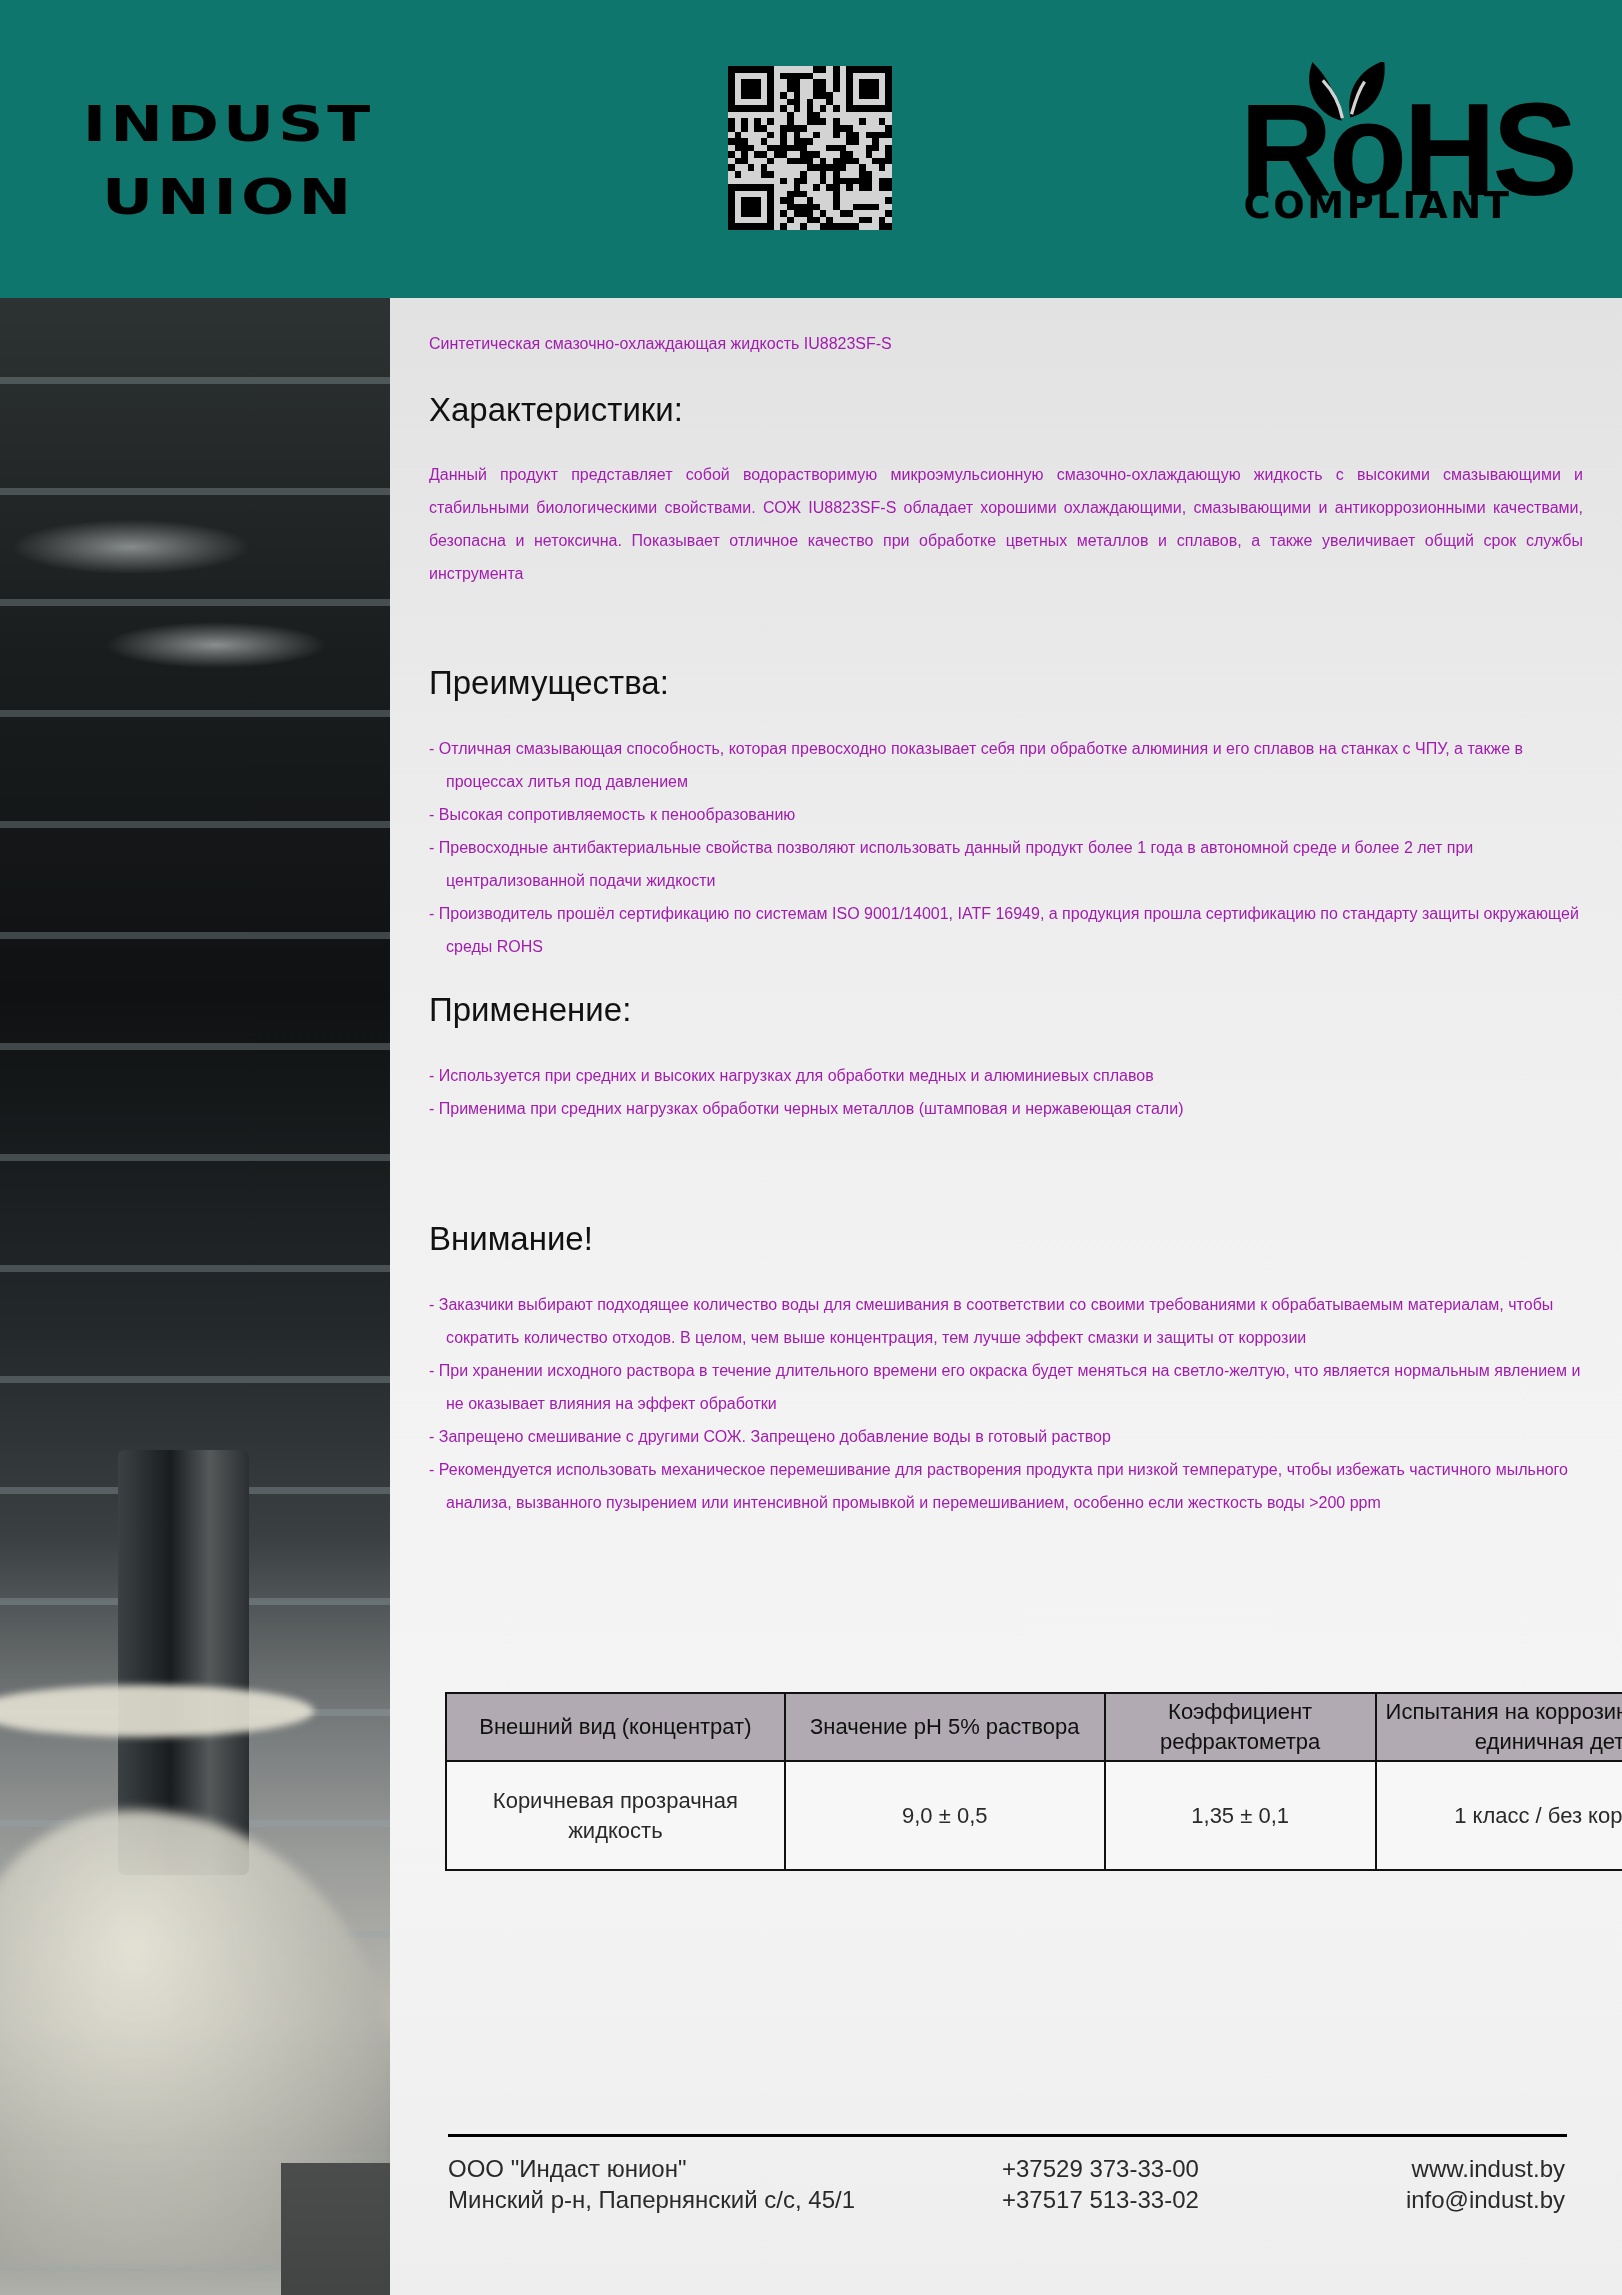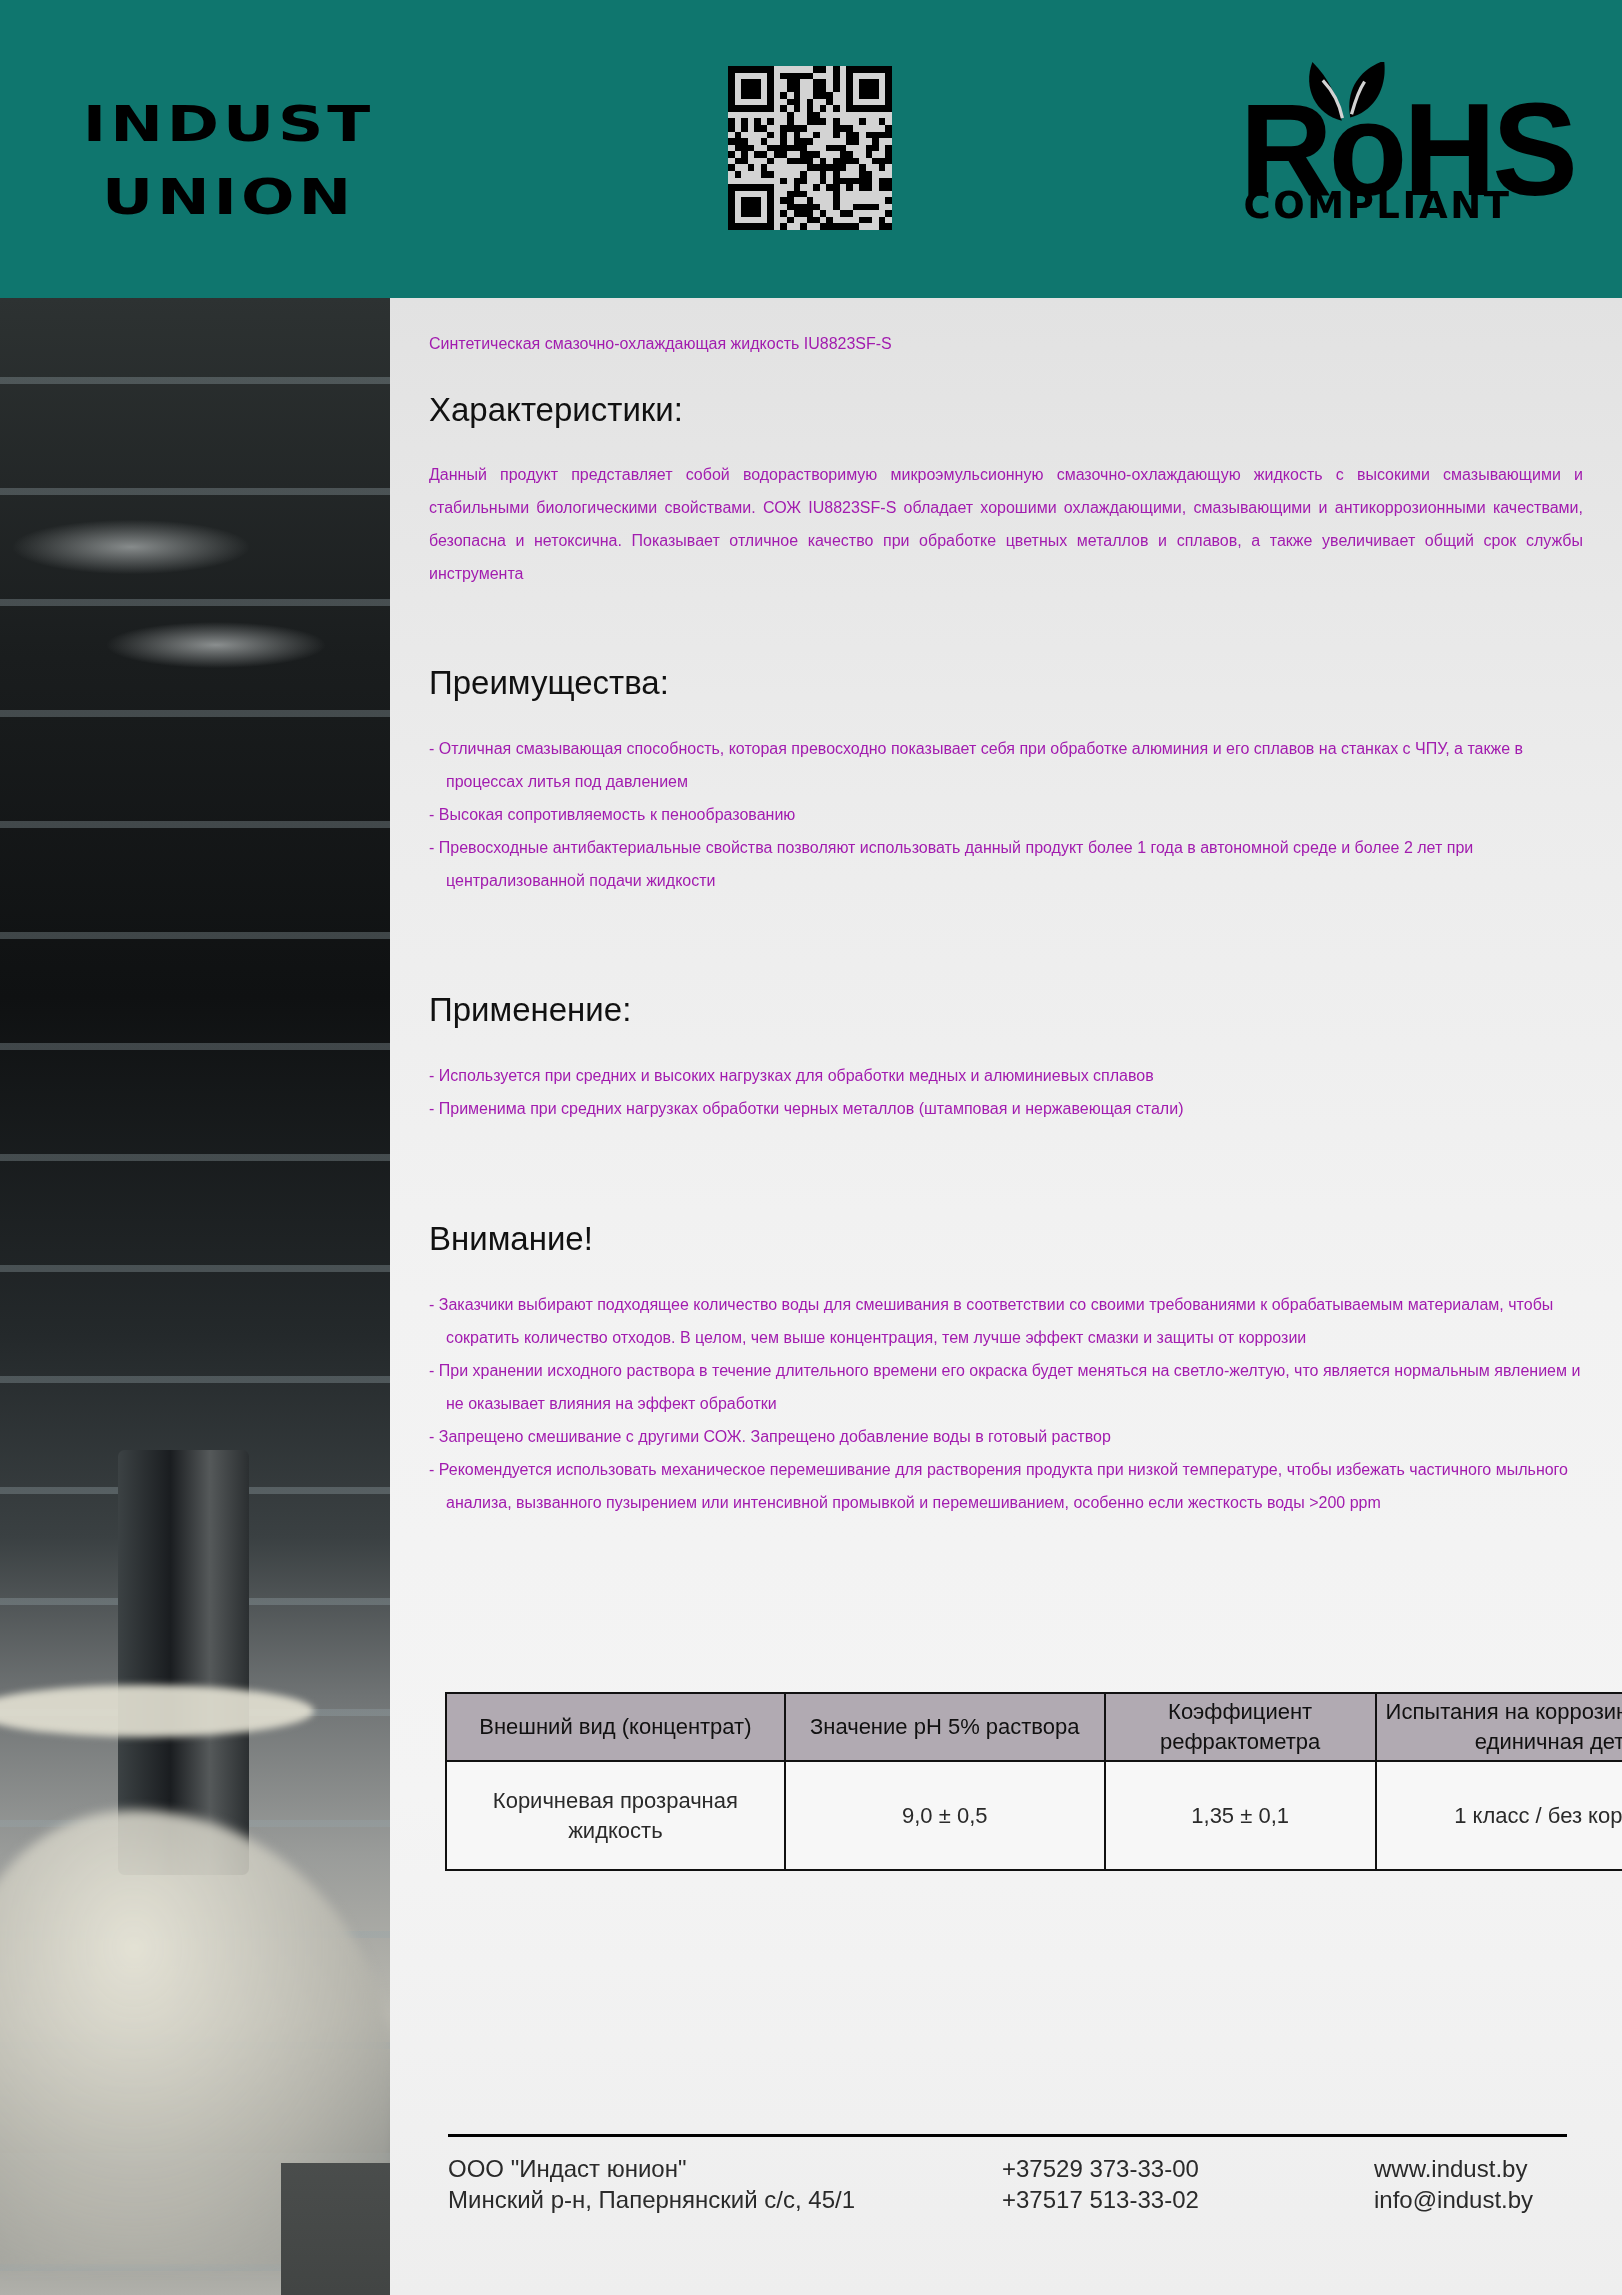--- a/index.html
+++ b/index.html
@@ -92,21 +92,21 @@
     font-family: "Liberation Sans", sans-serif;
   }
   .spec-table th, .spec-table td { border: 2px solid #111; text-align: center; vertical-align: middle; }
   .spec-table th { background: #b1aab2; font-weight: normal; color: #111; height: 64px; }
   .spec-table td { background: #f7f7f7; color: #2a2a2a; height: 105px; }
   
   .footer-rule { position: absolute; left: 448px; top: 2134px; width: 1119px; height: 2.6px; background: #000; }
   .footer-col { position: absolute; top: 2153px; font-size: 24px; line-height: 31px; color: #2a2a2a; }
   .fc1 { left: 448px; }
   .fc2 { left: 1002px; }
-  .fc3 { left: 1374px; width: 191px; text-align: left; }
+  .fc3 { left: 1374px; width: 191px; text-align: right; }
 </style>
 </head>
 <body>
 
 <div class="header">
   <div class="logo">
     <span class="l1">INDUST</span>
     <span class="l2">UNION</span>
   </div>
 
@@ -251,20 +251,21 @@
 <div class="text-col title">Синтетическая смазочно-охлаждающая жидкость IU8823SF-S</div>
 
 <div class="text-col h sec-char-h">Характеристики:</div>
 <div class="text-col para">Данный продукт представляет собой водорастворимую микроэмульсионную смазочно-охлаждающую жидкость с высокими смазывающими и стабильными биологическими свойствами. СОЖ IU8823SF-S обладает хорошими охлаждающими, смазывающими и антикоррозионными качествами, безопасна и нетоксична. Показывает отличное качество при обработке цветных металлов и сплавов, а также увеличивает общий срок службы инструмента</div>
 
 <div class="text-col h sec-adv-h">Преимущества:</div>
 <ul class="text-col list sec-adv-list">
   <li>- Отличная смазывающая способность, которая превосходно показывает себя при обработке алюминия и его сплавов на станках с ЧПУ, а также в процессах литья под давлением</li>
   <li>- Высокая сопротивляемость к пенообразованию</li>
   <li>- Превосходные антибактериальные свойства позволяют использовать данный продукт более 1 года в автономной среде и более 2 лет при централизованной подачи жидкости</li>
+  <li>- Производитель прошёл сертификацию по системам ISO 9001/14001, IATF 16949, а продукция прошла сертификацию по стандарту защиты окружающей среды ROHS</li>
 </ul>
 
 <div class="text-col h sec-app-h">Применение:</div>
 <ul class="text-col list sec-app-list">
   <li>- Используется при средних и высоких нагрузках для обработки медных и алюминиевых сплавов</li>
   <li>- Применима при средних нагрузках обработки черных металлов (штамповая и нержавеющая стали)</li>
 </ul>
 
 <div class="text-col h sec-warn-h">Внимание!</div>
 <ul class="text-col list sec-warn-list">

